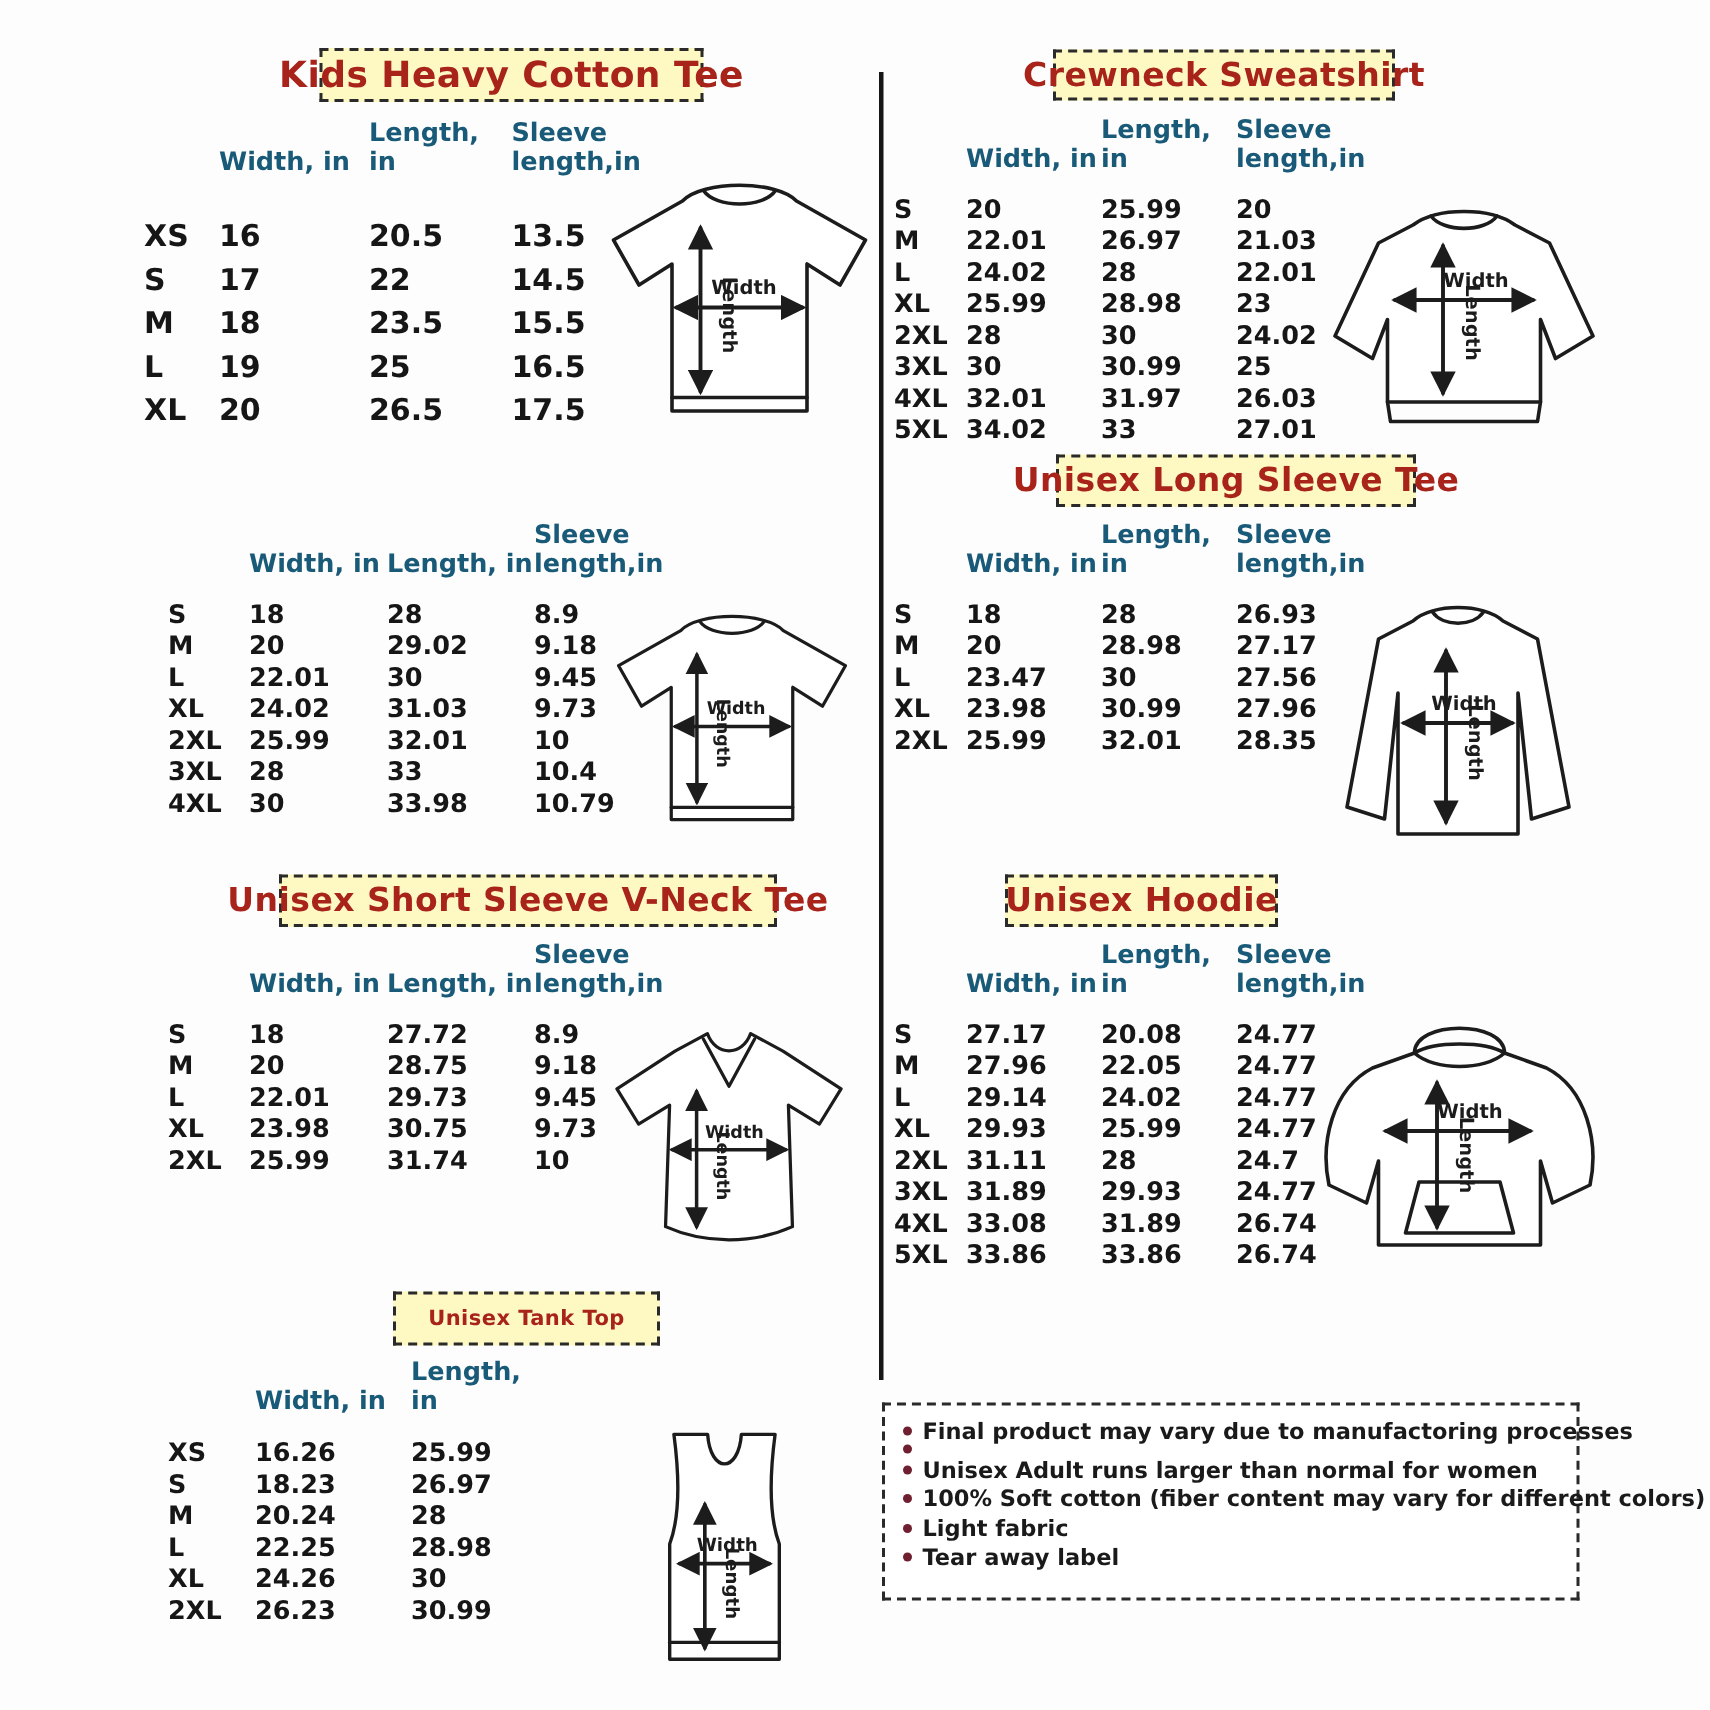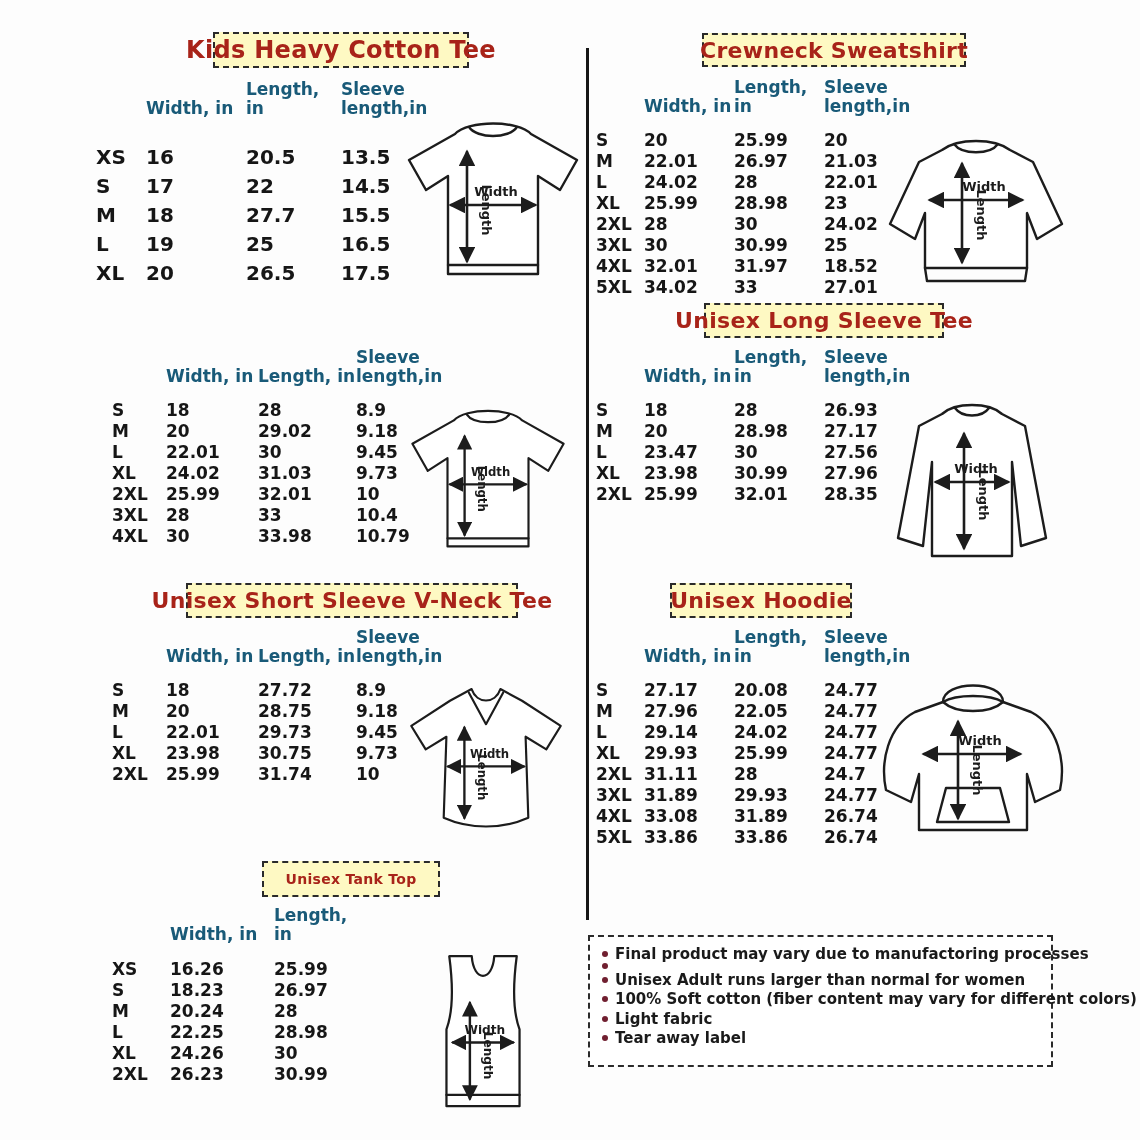--- a/index.html
+++ b/index.html
@@ -101,21 +101,21 @@
         </tr>
         <tr>
           <td class="size">S</td>
           <td class="val">17</td>
           <td class="val">22</td>
           <td class="val">14.5</td>
         </tr>
         <tr>
           <td class="size">M</td>
           <td class="val">18</td>
-          <td class="val">27.7</td>
+          <td class="val">23.5</td>
           <td class="val">15.5</td>
         </tr>
         <tr>
           <td class="size">L</td>
           <td class="val">19</td>
           <td class="val">25</td>
           <td class="val">16.5</td>
         </tr>
         <tr>
           <td class="size">XL</td>
@@ -128,21 +128,21 @@
   <svg class="garment" style="left:393px;top:108px;" width="200" height="180" viewBox="0 0 200 180">
     <path class="fill" d="M62,26 C75,12 125,12 138,26 L184,52 L167,82 L145,68 L145,166 L55,166 L55,68 L33,82 L16,52 Z"></path>
     <path d="M76,19 C84,31 116,31 124,19"></path>
     <path d="M55,157 L145,157"></path>
     <line class="arrow" x1="58" y1="97" x2="142" y2="97" marker-start="url(#arr)" marker-end="url(#arr)"></line>
     <line class="arrow" x1="74" y1="44" x2="74" y2="153" marker-start="url(#arr)" marker-end="url(#arr)"></line>
     <text x="103" y="88" text-anchor="middle">Width</text>
     <text transform="rotate(90 89 102)" x="89" y="102" text-anchor="middle">Length</text>
   </svg>
 
-  <div class="title-box" style="left:702px;top:33px;width:264px;height:34px;font-size:22px;">
+  <div class="title-box" style="left:702px;top:33px;width:228px;height:34px;font-size:22px;">
     <span>Crewneck Sweatshirt</span>
   </div>
   <table class="size-table t-right" style="left:596px;top:78px;">
       <thead>
         <tr>
           <th></th>
           <th>Width, in</th>
           <th>Length, in</th>
           <th>Sleeve
 length,in</th>
@@ -182,21 +182,21 @@
         <tr>
           <td class="size">3XL</td>
           <td class="val">30</td>
           <td class="val">30.99</td>
           <td class="val">25</td>
         </tr>
         <tr>
           <td class="size">4XL</td>
           <td class="val">32.01</td>
           <td class="val">31.97</td>
-          <td class="val">18.52</td>
+          <td class="val">26.03</td>
         </tr>
         <tr>
           <td class="size">5XL</td>
           <td class="val">34.02</td>
           <td class="val">33</td>
           <td class="val">27.01</td>
         </tr>
       </tbody>
     </table>
   <svg class="garment" style="left:866px;top:120px;" width="220" height="175" viewBox="0 0 220 175">

